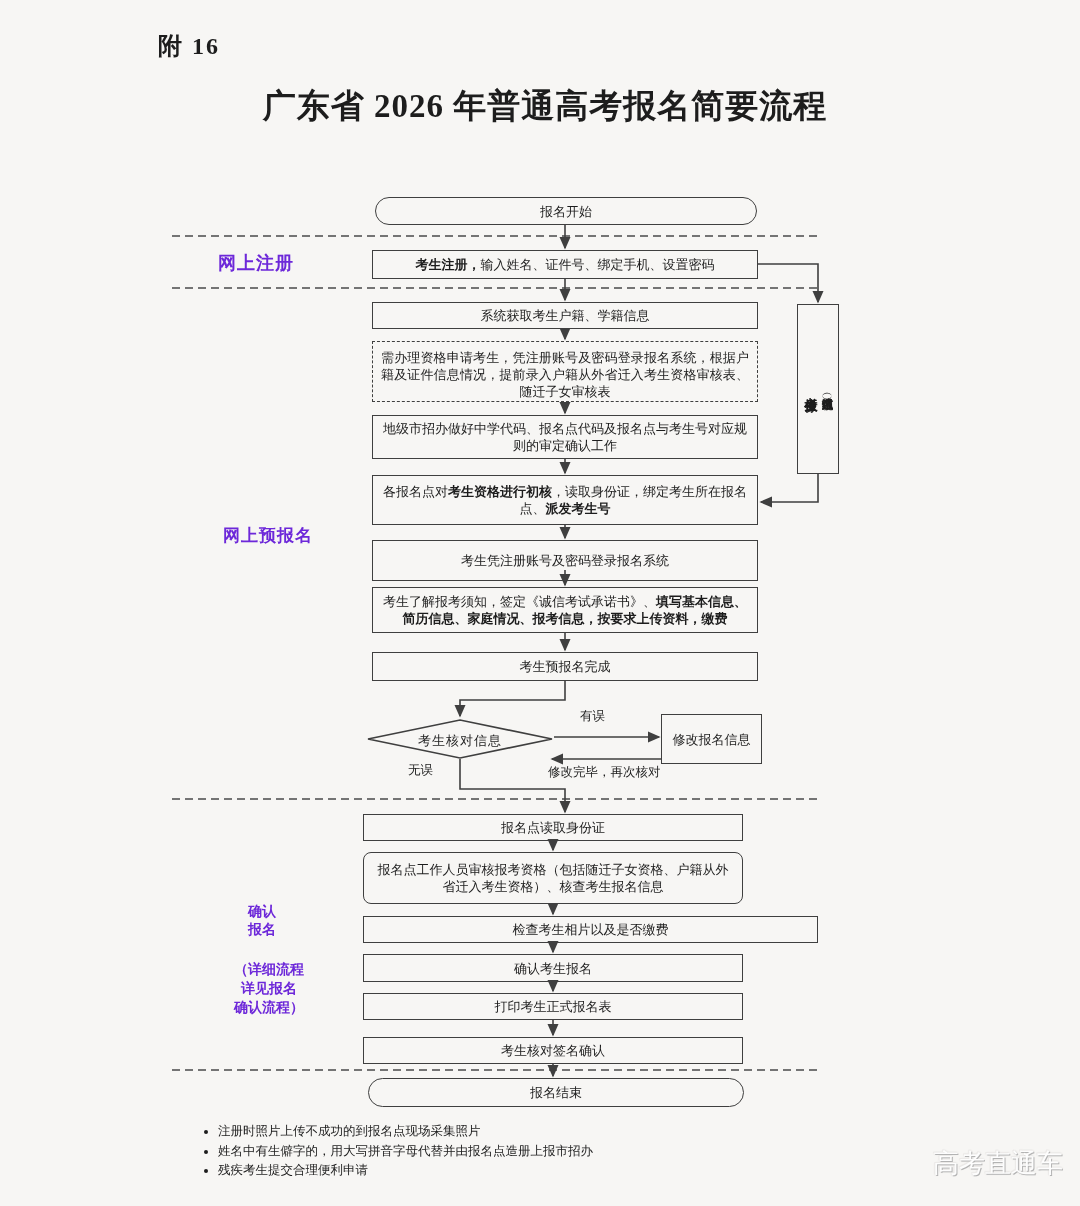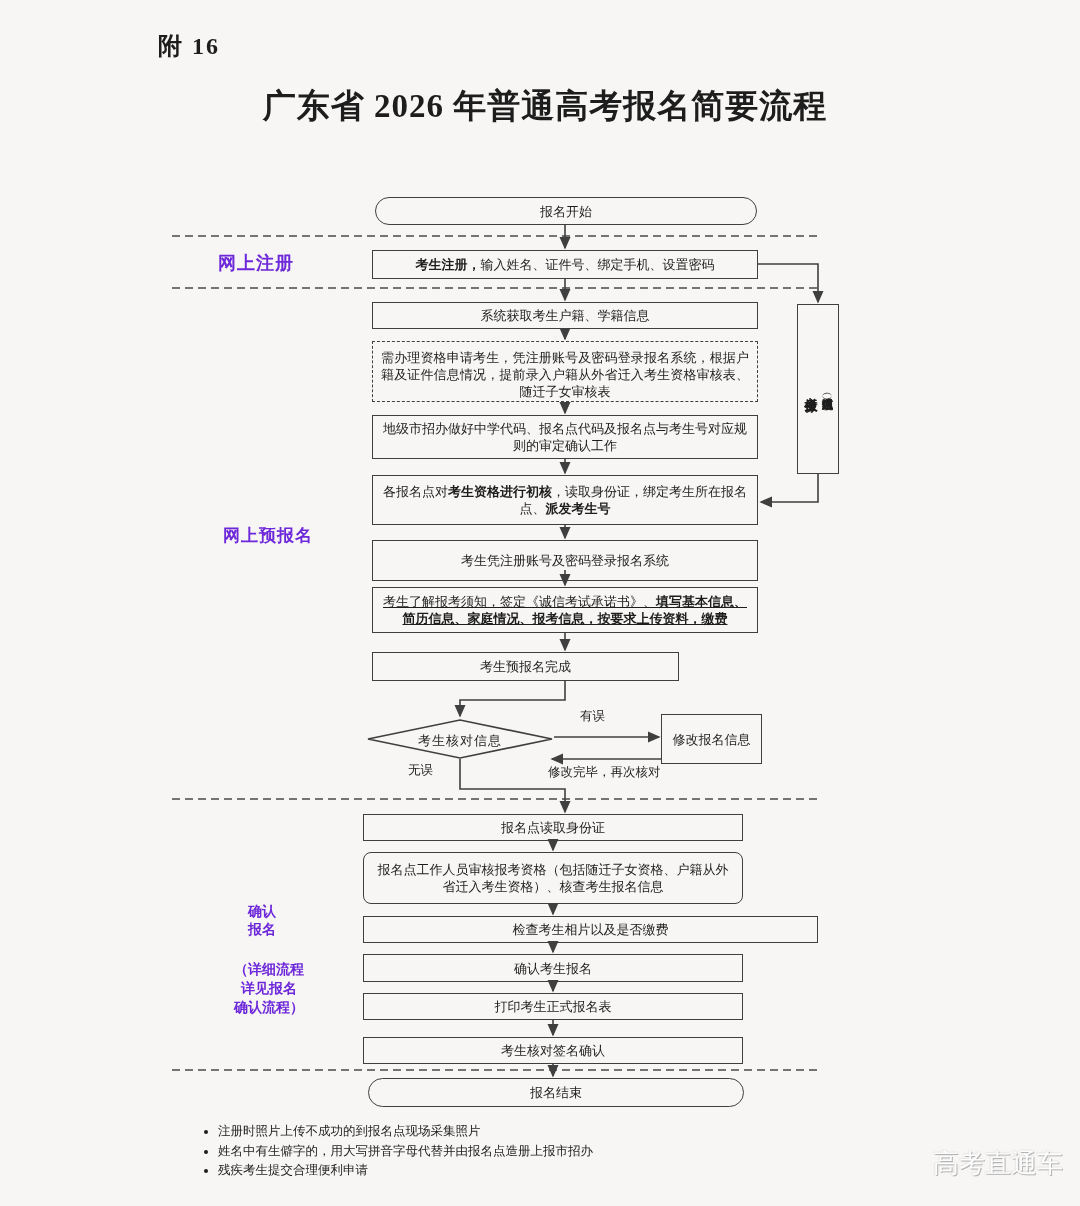--- a/index.html
+++ b/index.html
@@ -148,25 +148,25 @@
   </div>
 
   <div class="fc-box" style="left:372px;top:415px;width:386px;height:44px;text-align:center;">地级市招办做好中学代码、报名点代码及报名点与考生号对应规则的审定确认工作</div>
 
   <div class="fc-box" style="left:372px;top:475px;width:386px;height:50px;">
       <span><span>各报名点对</span><span class="seg-b">考生资格进行初核</span><span>，读取身份证，绑定考生所在报名点、</span><span class="seg-b">派发考生号</span></span>
     </div>
 
   <div class="fc-box" style="left:372px;top:540px;width:386px;height:41px;">考生凭注册账号及密码登录报名系统</div>
 
-  <div class="fc-box" style="left:372px;top:587px;width:386px;height:46px;padding:2px 6px;text-decoration:underline;">
+  <div class="fc-box" style="left:372px;top:587px;width:386px;height:46px;padding:2px 6px;">
       <span><span>考生了解报考须知，签定《诚信考试承诺书》、</span><span class="seg-b">填写基本信息、简历信息、家庭情况、报考信息，按要求上传资料，缴费</span></span>
     </div>
 
-  <div class="fc-box" style="left:372px;top:652px;width:307px;height:29px;">考生预报名完成</div>
+  <div class="fc-box" style="left:372px;top:652px;width:386px;height:29px;">考生预报名完成</div>
 
   <div class="camera-box">
     <span class="v-main">考生摄像</span>
     <span class="v-paren">（通过微信或报名系统）</span>
   </div>
 
   <div class="diamond-label">考生核对信息</div>
   <div class="fc-box" style="left:661px;top:714px;width:101px;height:50px;">修改报名信息</div>
 
   <div class="edge-label" style="left:580px;top:708px;">有误</div>

